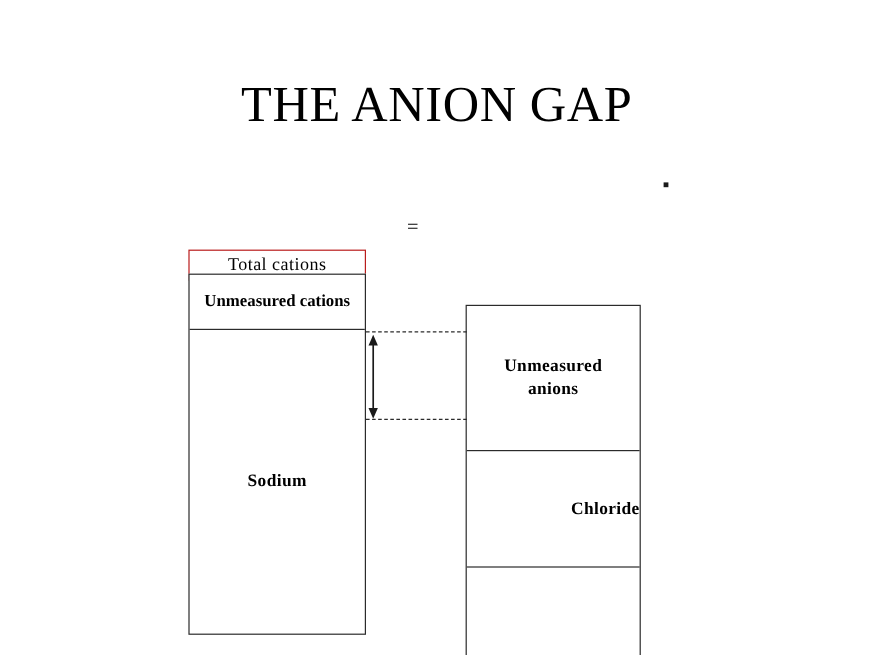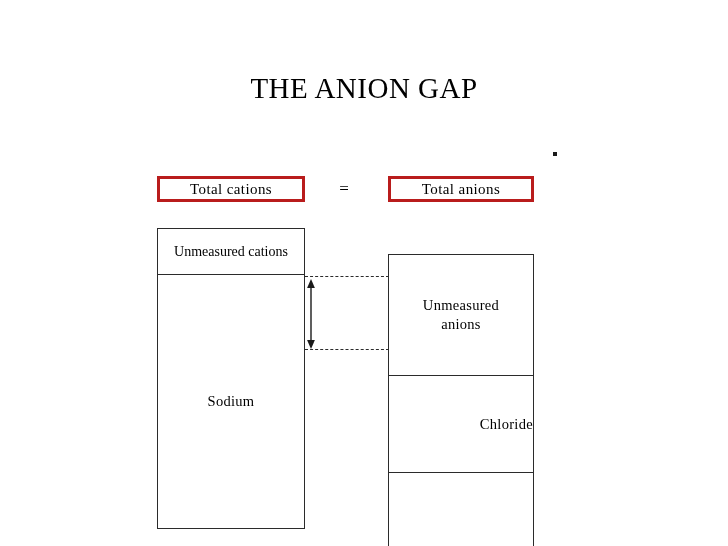--- a/index.html
+++ b/index.html
@@ -16,21 +16,21 @@
     color: #000000;
   }
 
   
   #slide-title {
     position: absolute;
     left: 0;
     top: 62px;
     width: 728px;
     text-align: center;
-    font-size: 29px;
+    font-size: 42px;
     line-height: 52px;
     font-weight: normal;
     letter-spacing: 0.5px;
     color: #000000;
     white-space: nowrap;
   }
 
   
   #stray-dot {
     position: absolute;
@@ -47,28 +47,29 @@
     left: 0;
     top: 0;
     width: 728px;
     height: 546px;
   }
 
   
   .header-box {
     position: absolute;
     box-sizing: border-box;
-    border: 3px solid #b91c1c;
+    border: 1px solid #b91c1c;
     background: #ffffff;
     display: flex;
     align-items: center;
     justify-content: center;
     font-size: 15px;
     letter-spacing: 0.4px;
     white-space: nowrap;
+    margin-top: 32px;
   }
   #total-cations-box {
     left: 157px;
     top: 176px;
     width: 148px;
     height: 26px;
   }
   #total-anions-box {
     left: 388px;
     top: 176px;
@@ -114,20 +115,21 @@
     box-sizing: border-box;
     width: 100%;
     display: flex;
     align-items: center;
     justify-content: center;
     text-align: center;
     font-size: 14.5px;
     line-height: 19px;
     letter-spacing: 0.3px;
     color: #000000;
+    font-weight: bold;
   }
   .segment.divider-below {
     border-bottom: 1px solid #2b2b2b;
   }
 
   
   #seg-unmeasured-cations {
     top: 0;
     height: 46px;
     font-size: 14px;
@@ -191,23 +193,20 @@
 <div id="stray-dot"></div>
 
 <div id="anion-gap-diagram">
 
   <div class="header-box" id="total-cations-box">
     <span>Total  cations</span>
   </div>
 
   <div id="equals-sign">=</div>
 
-  <div class="header-box" id="total-anions-box">
-    <span>Total  anions</span>
-  </div>
 
   <div class="column" id="cations-column">
     <div class="segment divider-below" id="seg-unmeasured-cations">
       <span>Unmeasured cations</span>
     </div>
     <div class="segment" id="seg-sodium">
       <span>Sodium</span>
     </div>
   </div>
 

